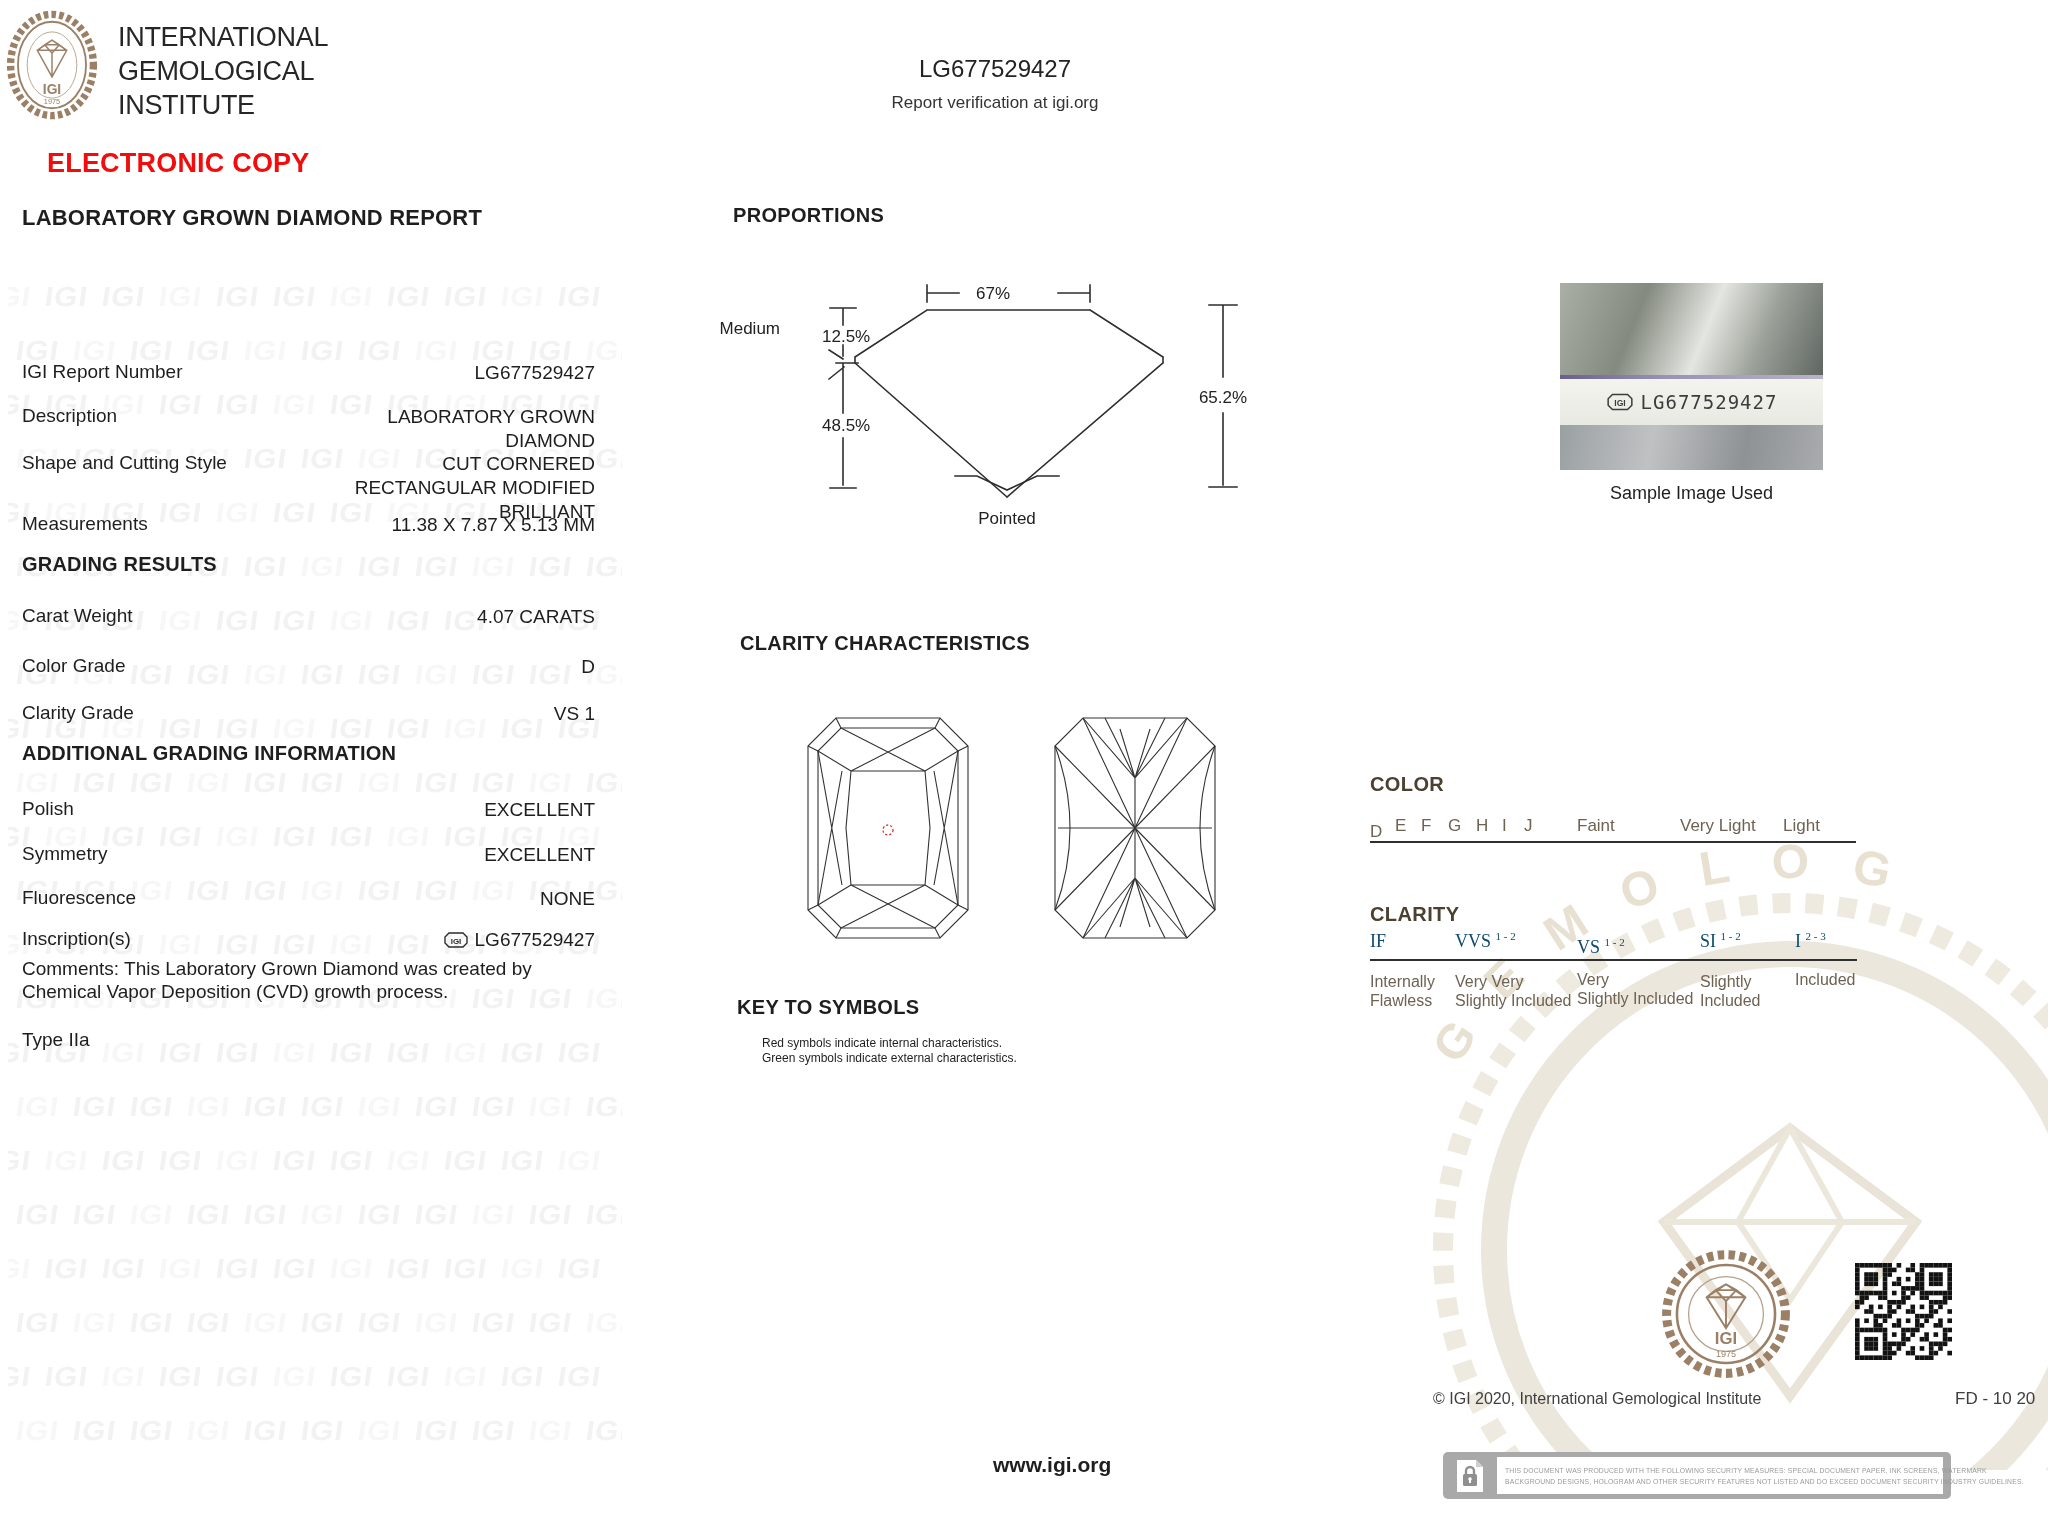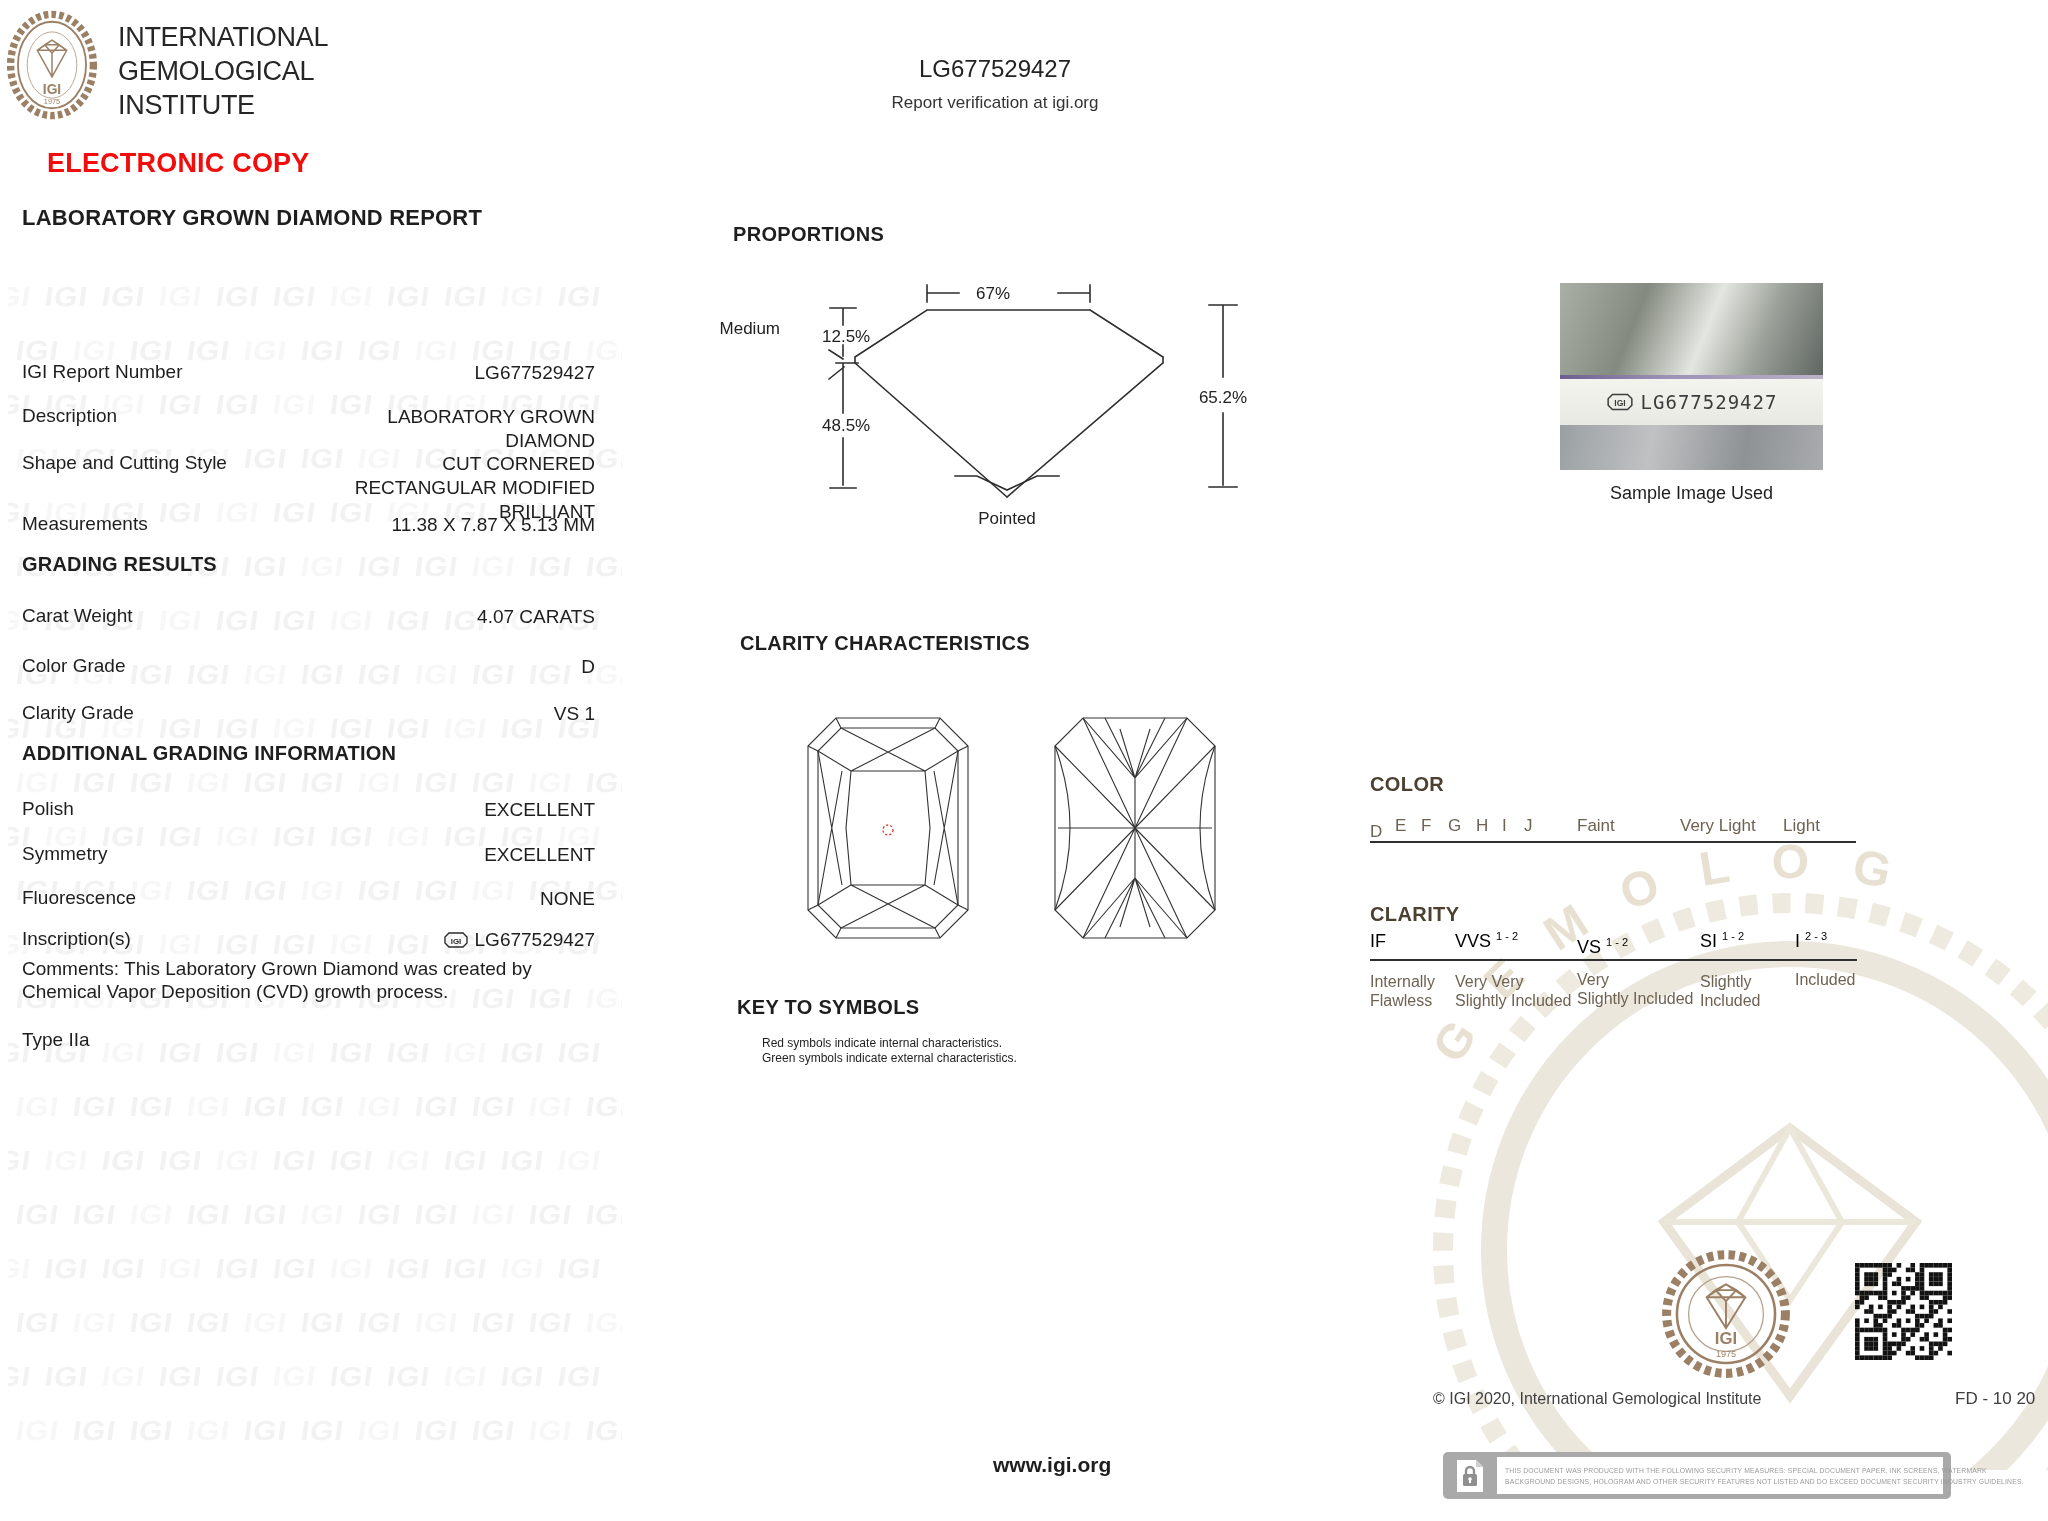--- a/index.html
+++ b/index.html
@@ -29,21 +29,21 @@
          background:linear-gradient(90deg,#6c5f8f,#9b91b5 40%,#b9b2c8);}
   .s-band{position:absolute;left:0;top:96px;width:263px;height:46px;
          background:linear-gradient(180deg,#f4f4ef,#e9e9e3);display:flex;align-items:center;justify-content:center;gap:7px;}
   .s-band .ins-txt{font-family:"DejaVu Sans Mono",monospace;font-size:19px;color:#3c3c3c;letter-spacing:1px;}
   .s-bot{position:absolute;left:0;top:142px;width:263px;height:45px;
          background:linear-gradient(100deg,#9aa0a2 0%,#c0c1c3 35%,#8e9294 70%,#a9abad 100%);}
   
   .scale-head{font-size:20px;font-weight:bold;color:#4c4130;letter-spacing:.4px;}
   .scale-letter{position:absolute;font-size:17px;color:#6e6253;}
   .scale-line{position:absolute;border-top:2px solid #2f2f2f;}
-  .cg{position:absolute;font-size:18px;color:#000000;}
+  .cg{position:absolute;font-size:18px;color:#0c4a6e;font-family:Liberation Serif, serif;}
   .cg sup{font-size:11px;}
   .cdesc{position:absolute;font-size:16px;color:#6e6253;line-height:1.18;width:120px;}
   
   .strip{position:absolute;left:1443px;top:1452px;width:508px;height:47px;background:#a9a9a9;
          border-radius:5px;z-index:3;display:flex;align-items:center;}
   .strip .txtbox{position:absolute;left:54px;top:5px;width:446px;height:37px;background:#fff;
          display:flex;flex-direction:column;justify-content:center;padding-left:8px;box-sizing:border-box;}
   .sec-line{font-size:8px;color:#9a9a9a;white-space:nowrap;transform:scaleX(.85);transform-origin:left;
             letter-spacing:.2px;line-height:11px;}
   .qr-wrap{position:absolute;left:1855px;top:1263px;width:97px;height:97px;z-index:3;}
@@ -388,21 +388,21 @@
         <path d="M6,2 L20,2 L24,6 L24,12 L20,16 L6,16 L2,12 L2,6 Z" fill="none" stroke="#2b2b2b" stroke-width="1.4"></path>
         <text x="13" y="12.5" text-anchor="middle" font-size="8" font-weight="bold" fill="#2b2b2b">IGI</text>
       </svg>
       <span>LG677529427</span>
     </span>
   </div>
 
   <div class="comments" style="top:958px">Comments: This Laboratory Grown Diamond was created by Chemical Vapor Deposition (CVD) growth process.</div>
   <div class="comments" style="top:1029px">Type IIa</div>
 
-  <div class="abs mid-head" style="left:733px;top:223px;z-index:3">PROPORTIONS</div>
+  <div class="abs mid-head" style="left:733px;top:204px;z-index:3">PROPORTIONS</div>
 
   <svg class="abs" style="left:615px;top:255px;z-index:3" width="650" height="280" viewBox="0 0 650 280">
     <g stroke="#2e2e2e" stroke-width="1.6" fill="none" stroke-linecap="square">
       <path d="M312,55 H475 M312,55 L240,102 M240,102 V108 M475,55 L548,102 M548,102 V108 M240,108 L392,242 M548,108 L392,242"></path>
       <path d="M340,221 H362 L392,235 L422,221 H444"></path>
       <path d="M312,30 V47 M312,38 H344 M443,38 H475 M475,30 V47"></path>
       <path d="M215,53 H241 M228,53 V70 M228,90 V101 M214,95 L228,104 M214,124 L229,112 M221,108 H243 M228,108 V158 M228,183 V230 M215,233 H241"></path>
       <path d="M594,50 H622 M608,50 V122 M608,158 V230 M594,232 H622"></path>
     </g>
     <g font-size="17" fill="#222">

